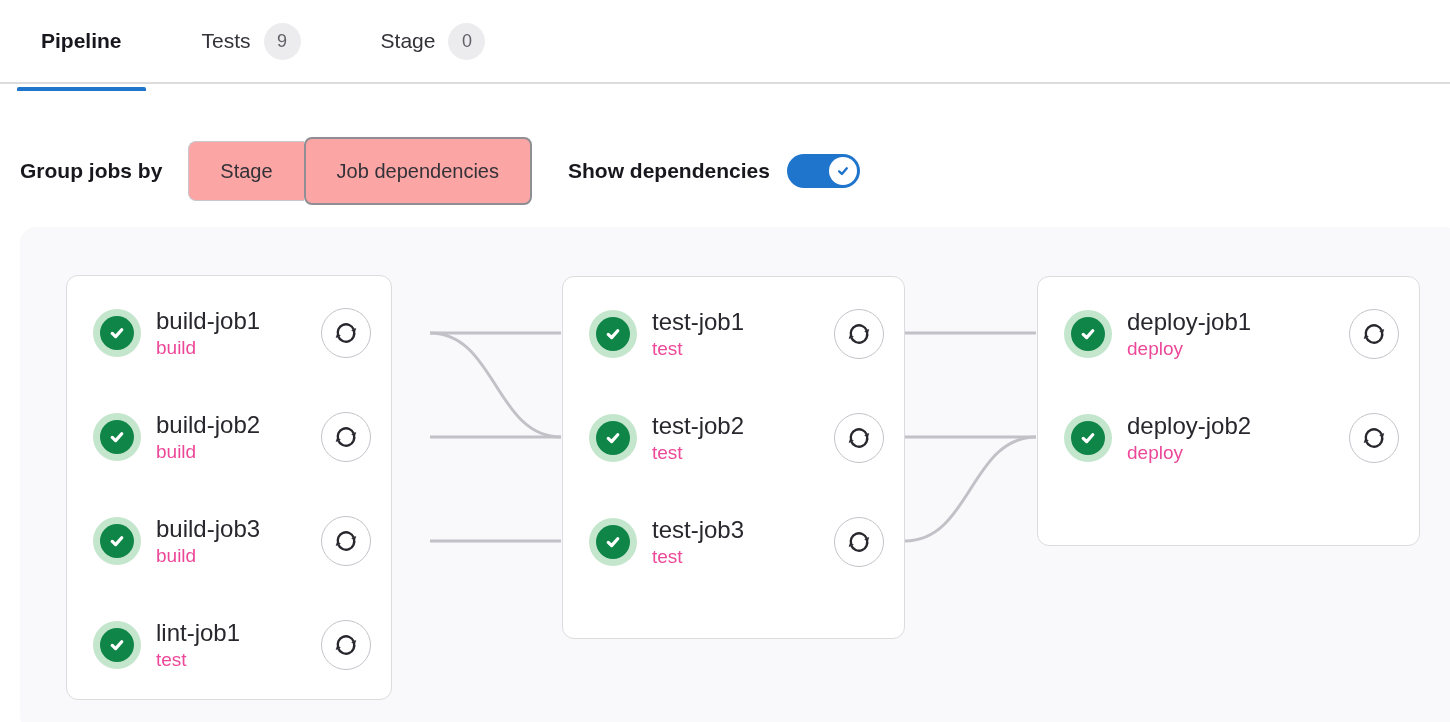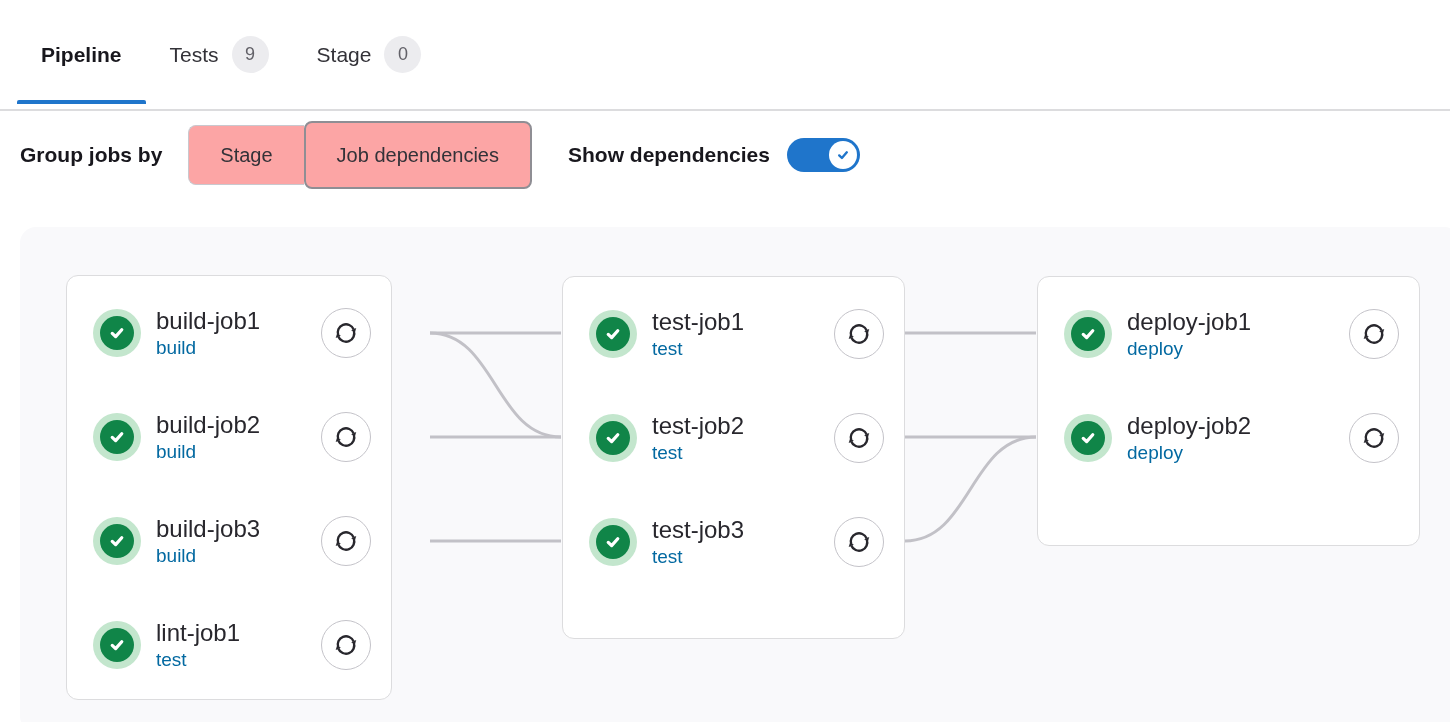--- a/index.html
+++ b/index.html
@@ -1,33 +1,33 @@
 <!DOCTYPE html>
 <html><head>
 <meta charset="utf-8">
 <style>
   * { margin:0; padding:0; box-sizing:border-box; }
   html,body { width:1450px; height:722px; overflow:hidden; background:#fff;
     font-family:"Liberation Sans", sans-serif; color:#28272d; }
   .page { position:relative; width:1450px; height:722px; }
 
   
-  .tabbar { position:absolute; top:0; left:0; right:0; height:111px;
-    border-bottom:2px solid #dcdcde; display:flex; align-items:center; padding-left:17px; }
+  .tabbar { position:absolute; top:0; left:0; right:0; height:84px;
+    border-bottom:2px solid #dcdcde; display:flex; align-items:center; padding-left:17px;gap:32px; }
   .tab { position:relative; height:95px; display:flex; align-items:center; gap:13px;
     padding:0 24px; font-size:21px; color:#333238; cursor:pointer; }
   .tab.active { font-weight:700; color:#18171d; }
   .tab-underline { position:absolute; left:0; right:0; bottom:-2px; height:4px;
     background:#1f75cb; border-radius:2px 2px 0 0; }
   .tab-badge { min-width:37px; height:37px; padding:0 6px; border-radius:19px;
     background:#ececef; color:#626168; font-size:18px; font-weight:400;
     display:flex; align-items:center; justify-content:center; }
 
   
-  .controls { position:absolute; top:123px; left:20px; right:0; height:64px;
+  .controls { position:absolute; top:139px; left:20px; right:0; height:64px;
     display:flex; align-items:center; }
   .ctl-label { font-size:21px; font-weight:700; color:#18171d; }
   .segmented { display:flex; align-items:center; margin-left:26px; }
   .seg-btn { height:60px; background:#fca5a5; font-size:20px; color:#333238;
     display:flex; align-items:center; justify-content:center; cursor:pointer; }
   .seg-btn.unselected { border:1px solid #c9c8ce; border-right:none;
     border-radius:8px 0 0 8px; padding:0 31px; }
   .seg-btn.selected { border:2px solid #8f8e94; border-radius:8px;
     padding:0 31px; height:68px; }
   .toggle-label { font-size:21px; font-weight:700; color:#18171d; margin-left:36px; }
@@ -50,21 +50,21 @@
   .card-deploy { left:1037px; top:276px; width:383px; height:270px; }
 
   .job-row { height:104px; display:flex; align-items:center;
     padding-left:26px; padding-right:20px; cursor:pointer; }
   .status-halo { width:48px; height:48px; border-radius:50%; background:#c3e6cd;
     display:flex; align-items:center; justify-content:center; flex:0 0 auto; }
   .status-core { width:34px; height:34px; border-radius:50%; background:#108548;
     display:flex; align-items:center; justify-content:center; }
   .job-text { margin-left:15px; display:flex; flex-direction:column; min-width:0; }
   .job-name { font-size:24px; line-height:30px; color:#28272d; white-space:nowrap; }
-  .job-stage { font-size:19px; line-height:24px; color:#0369a1; white-space:nowrap; }
+  .job-stage { font-size:19px; line-height:24px; color:#ec4899; white-space:nowrap; }
   .retry-btn { margin-left:auto; width:50px; height:50px; border-radius:50%;
     background:#fff; border:1.5px solid #c4c3c9; display:flex; align-items:center;
     justify-content:center; cursor:pointer; flex:0 0 auto; }
   .retry-btn svg { display:block; }
 </style>
 </head>
 <body>
 
 <div class="page">
 

